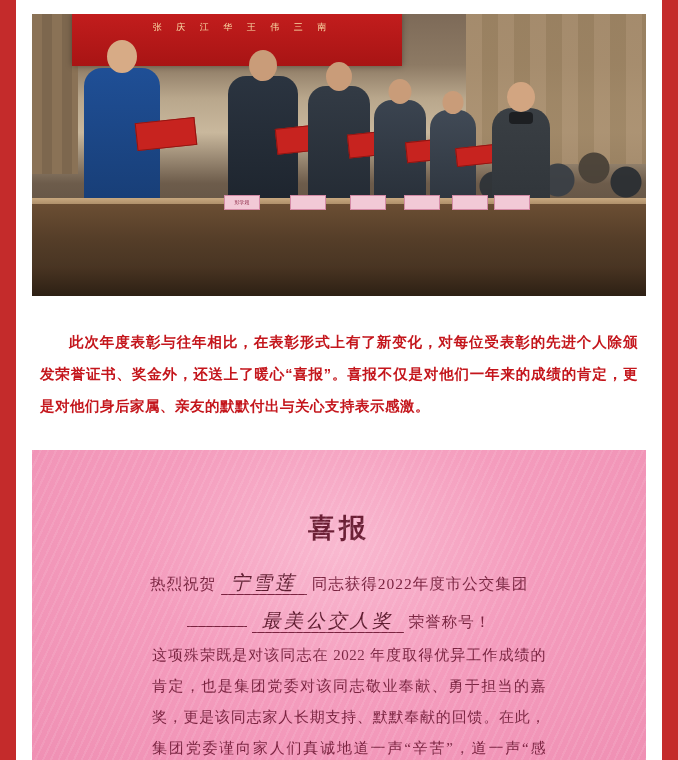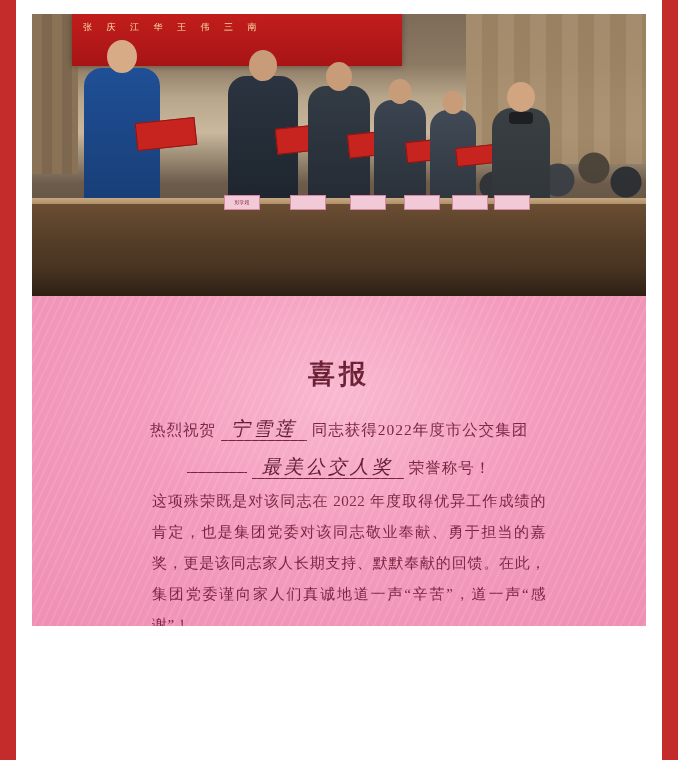--- a/index.html
+++ b/index.html
@@ -53,20 +53,21 @@
     top: 0;
     width: 330px;
     height: 52px;
     background: linear-gradient(180deg,#c21d1d 0%, #a81414 100%);
     box-shadow: 0 0 6px rgba(0,0,0,.35);
   }
   .banner-text {
     color: #ffe9b0;
     font-size: 9px;
     letter-spacing: 6px;
+    text-align: center;
     line-height: 18px;
     padding-top: 4px;
     white-space: nowrap;
     overflow: hidden;
     opacity: .92;
     padding-left: 11px;
   }
   
   .wood-right {
     position: absolute;
@@ -291,20 +292,21 @@
 
         <div class="nameplate" style="left:192px;">彭学超</div>
         <div class="nameplate" style="left:258px;"></div>
         <div class="nameplate" style="left:318px;"></div>
         <div class="nameplate" style="left:372px;"></div>
         <div class="nameplate" style="left:420px;"></div>
         <div class="nameplate" style="left:462px;"></div>
       </div>
     </div>
 
+    <p class="para">此次年度表彰与往年相比，在表彰形式上有了新变化，对每位受表彰的先进个人除颁发荣誉证书、奖金外，还送上了暖心“喜报”。喜报不仅是对他们一年来的成绩的肯定，更是对他们身后家属、亲友的默默付出与关心支持表示感激。</p>
 
     <div class="xibao-wrap">
       <div class="xibao">
         <div class="xb-title">喜报</div>
 
         <div class="xb-line" style="top:120px;">
           <span>热烈祝贺</span>
           <span class="xb-hand">宁雪莲</span>
           <span>同志获得2022年度市公交集团</span>
         </div>

